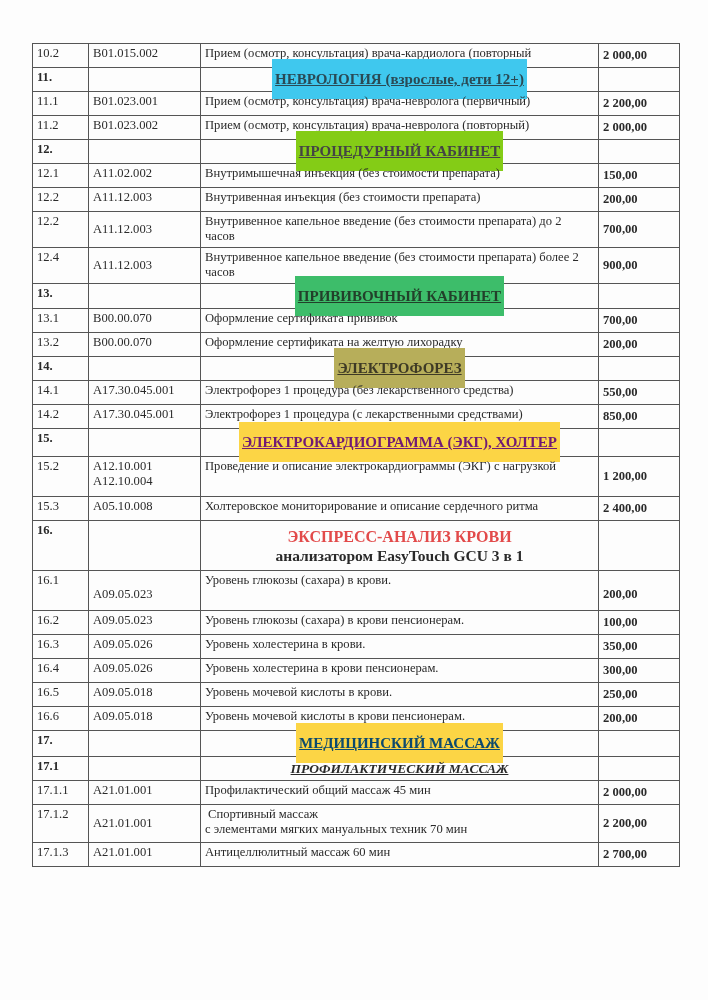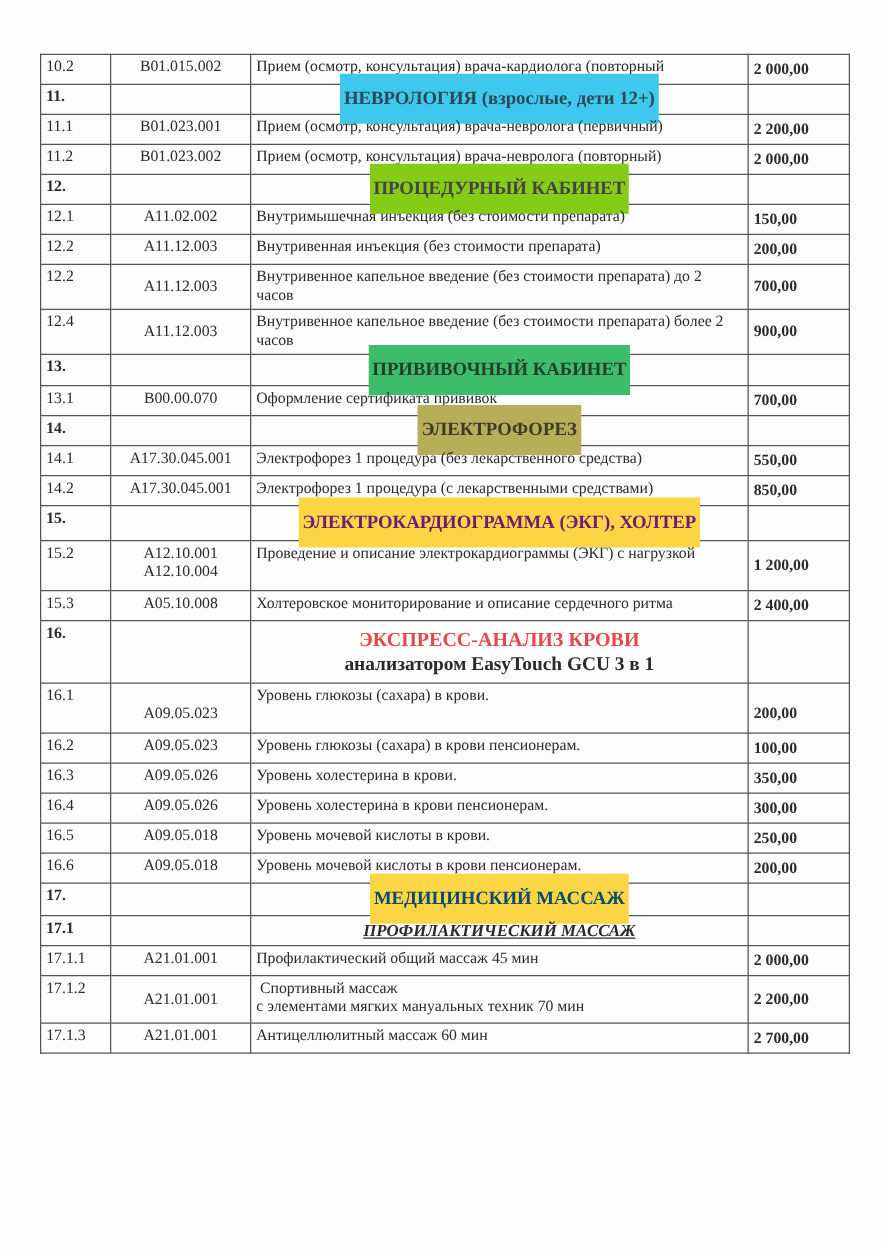--- a/index.html
+++ b/index.html
@@ -1,25 +1,25 @@
 <!DOCTYPE html>
 <html><head>
 <meta charset="utf-8">
 <style>
   html, body { margin:0; padding:0; background:#fdfdfd; }
   body { width:708px; height:1000px; position:relative; overflow:hidden;
          font-family:"Liberation Serif", serif; color:#2a2a2a; }
   table { position:absolute; left:32px; top:43px; border-collapse:collapse; width:647px; table-layout:fixed; }
   td { border:1px solid #555; font-size:12.6px; padding:2px 4px; vertical-align:top; line-height:15px; }
   col.c1 { width:56px; } col.c2 { width:112px; } col.c3 { width:398px; } col.c4 { width:81px; }
-  td.code { text-align:center; }
+  td.code { text-align:left; }
   td.price { font-weight:bold; vertical-align:middle; }
   tr.sec td { font-weight:bold; }
   td.sec-title { text-align:center; font-size:15px; vertical-align:middle; }
-  .hl { padding:12px 3px; }
+  .hl { padding:12px 3px;text-decoration:underline; }
   .underline-it { font-style:italic; text-decoration:underline; font-size:13.5px; }
   .red { color:#e24a4a; font-size:16px; }
   .sub { color:#2a2a2a; font-size:15.5px;text-align:center; }
   .vmid { vertical-align:middle; }
   .pt { padding-top:10px; }
 </style>
 </head>
 <body>
 
 <table>
@@ -96,20 +96,26 @@
     <td class="sec-title"><span class="hl" style="background:#3dbd6a;color:#22402a">ПРИВИВОЧНЫЙ КАБИНЕТ</span></td>
     <td></td>
   </tr>
 
   <tr style="height:24px">
     <td>13.1</td>
     <td class="code">В00.00.070</td>
     <td>Оформление сертификата прививок</td>
     <td class="price">700,00</td>
   </tr>
+  <tr style="height:24px">
+    <td>13.2</td>
+    <td class="code">В00.00.070</td>
+    <td>Оформление сертификата на желтую лихорадку</td>
+    <td class="price">200,00</td>
+  </tr>
 
   <tr class="sec" style="height:24px">
     <td>14.</td>
     <td></td>
     <td class="sec-title"><span class="hl" style="background:#b7ae5a;color:#3e3a25">ЭЛЕКТРОФОРЕЗ</span></td>
     <td></td>
   </tr>
 
   <tr style="height:24px">
     <td>14.1</td>

